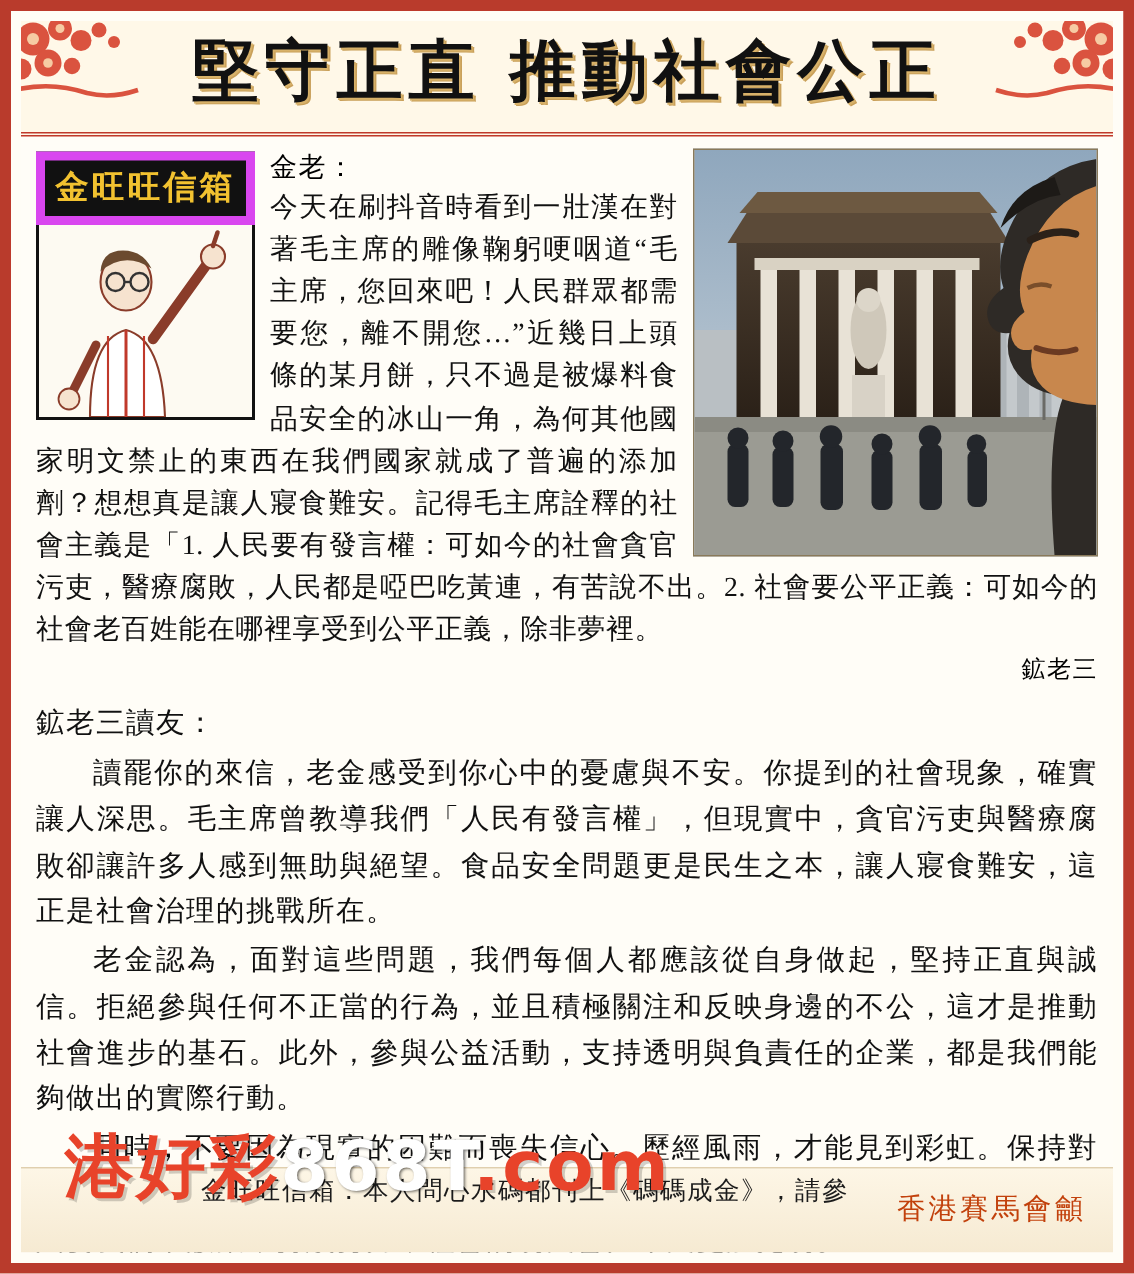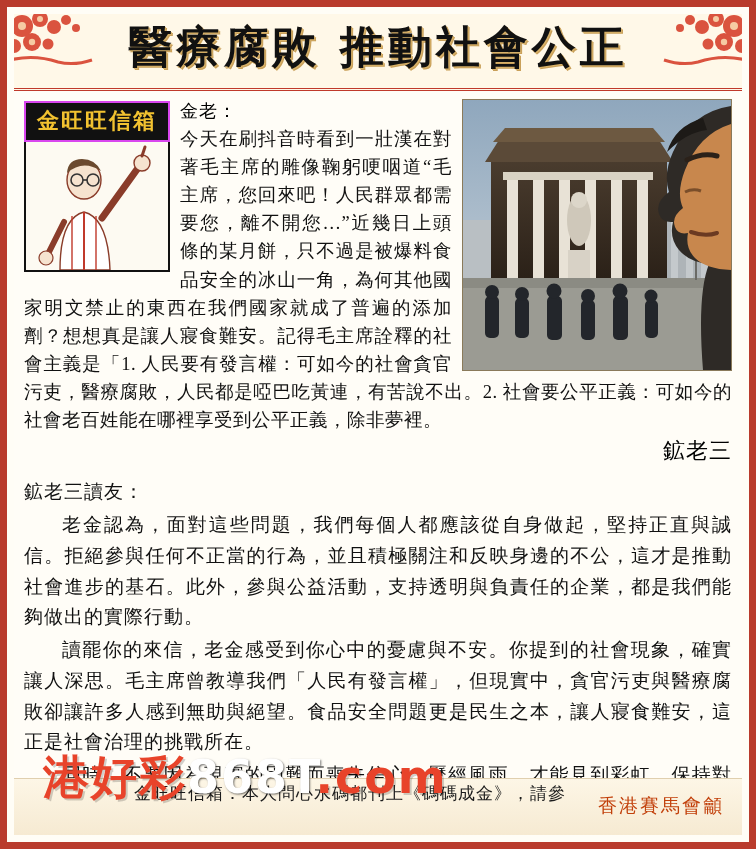--- a/index.html
+++ b/index.html
@@ -63,21 +63,21 @@
     margin:4px 10px 2px 0;
   }
   .logo-top{
     background:#111;
     color:#fff;
     text-align:center;
     font-weight:bold;
     font-size:22px;
     letter-spacing:2px;
     padding:3px 0 4px;
-    border:2px solid #d946ef;
+    border:6px solid #d946ef;
     font-family:"DejaVu Serif", serif;
   }
   .logo-top span{color:#f2c230;}
   .logo-art{
     border:2px solid #111;border-top:none;
     height:128px;
     background:#fdfaf2;
     position:relative;
     overflow:hidden;
   }
@@ -103,21 +103,21 @@
     font-size:18.5px;
     line-height:1.52;
     text-align:justify;
     letter-spacing:.5px;
     color:#111;
   }
   .letter-body p{margin:0;text-indent:0;}
   .indent{text-indent:2em;}
   .signature{
     text-align:right;
-    font-size:22px;
+    font-size:16px;
     margin-top:2px;
     letter-spacing:1px;
   }
   .clear{clear:both;}
   
   .reply{
     margin-top:10px;
     font-family:"DejaVu Serif", serif;
     font-size:19px;
     line-height:1.62;
@@ -202,21 +202,21 @@
           <circle cx="58" cy="10" r="5"></circle>
             <circle cx="68" cy="18" r="4"></circle>
         </g>
         <g fill="#f6c9a0">
           <circle cx="14" cy="16" r="4"></circle>
             <circle cx="32" cy="9" r="3"></circle>
           <circle cx="24" cy="32" r="3.2"></circle>
         </g>
         <path d="M2 50 Q26 44 50 52 Q66 56 84 50" stroke="#d94b36" stroke-width="3" fill="none"></path>
       </svg>
-      <div class="banner-title">醫療腐敗 推動社會公正</div>
+      <div class="banner-title">堅守正直 推動社會公正</div>
     </div>
 
     <div class="content">
 
       <div class="logo-box">
         <div class="logo-top">
           <span>金旺旺</span><span>信箱</span>
         </div>
         <div class="logo-art">
           <svg viewBox="0 0 142 128">
@@ -313,22 +313,22 @@
 
       <div class="salutation">金老：</div>
       <div class="letter-body">
         <p class="indent">今天在刷抖音時看到一壯漢在對著毛主席的雕像鞠躬哽咽道“毛主席，您回來吧！人民群眾都需要您，離不開您…”近幾日上頭條的某月餅，只不過是被爆料食品安全的冰山一角，為何其他國家明文禁止的東西在我們國家就成了普遍的添加劑？想想真是讓人寢食難安。記得毛主席詮釋的社會主義是「1. 人民要有發言權：可如今的社會貪官污吏，醫療腐敗，人民都是啞巴吃黃連，有苦說不出。2. 社會要公平正義：可如今的社會老百姓能在哪裡享受到公平正義，除非夢裡。</p>
       </div>
       <div class="clear"></div>
       <div class="signature">鉱老三</div>
 
       <div class="reply">
         <p>鉱老三讀友：</p>
+        <p class="ind">讀罷你的來信，老金感受到你心中的憂慮與不安。你提到的社會現象，確實讓人深思。毛主席曾教導我們「人民有發言權」，但現實中，貪官污吏與醫療腐敗卻讓許多人感到無助與絕望。食品安全問題更是民生之本，讓人寢食難安，這正是社會治理的挑戰所在。</p>
         <p class="ind">老金認為，面對這些問題，我們每個人都應該從自身做起，堅持正直與誠信。拒絕參與任何不正當的行為，並且積極關注和反映身邊的不公，這才是推動社會進步的基石。此外，參與公益活動，支持透明與負責任的企業，都是我們能夠做出的實際行動。</p>
-        <p class="ind">讀罷你的來信，老金感受到你心中的憂慮與不安。你提到的社會現象，確實讓人深思。毛主席曾教導我們「人民有發言權」，但現實中，貪官污吏與醫療腐敗卻讓許多人感到無助與絕望。食品安全問題更是民生之本，讓人寢食難安，這正是社會治理的挑戰所在。</p>
         <p class="ind">同時，不要因為現實的困難而喪失信心。歷經風雨，才能見到彩虹。保持對正義與公平的堅持，與志同道合的人攜手合作，才能真正改變現狀。老金相信，只要我們不放棄，持續努力，社會的明天會比今天更加光明。</p>
 
       </div>
     </div>
 
     <div class="footer-strip"></div>
     <div class="footer-text">金旺旺信箱：本人問心水碼都刊上《碼碼成金》，請參</div>
     <div class="footer-right">香港賽馬會龥</div>
     <div class="wm-main">
       <span>港好彩</span><span class="white">868T</span><span>.com</span>

